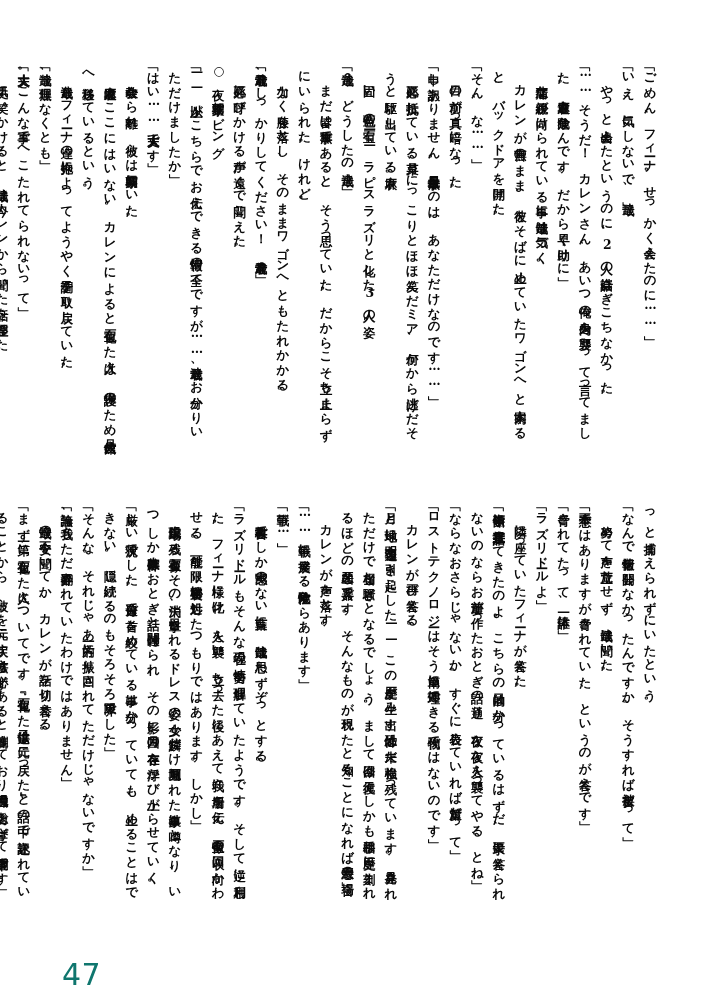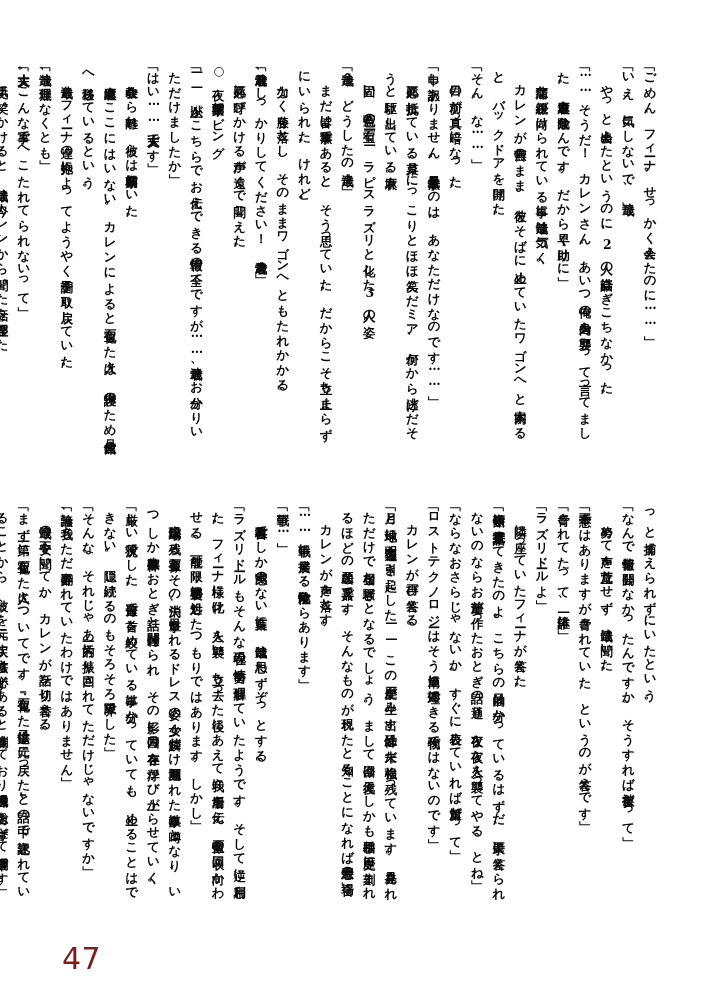--- a/index.html
+++ b/index.html
@@ -55,26 +55,26 @@
     text-indent: 0;
   }
   .vblock p.scene {
     text-indent: 0;
   }
 
   
   #page-number {
     position: absolute;
     left: 62px;
-    bottom: 24px;
+    bottom: 8px;
     font-size: 30px;
     font-family: "DejaVu Sans", "Liberation Sans", sans-serif;
     font-weight: 400;
     letter-spacing: 0.5px;
-    color: #7f1d1d;
+    color: #0f766e;
   }
 </style>
 </head>
 <body>
 
 <div class="page">
 
   <div class="vblock" id="block-upper">
     <p class="noindent">「ごめん、フィーナ。せっかく会えたのに……」</p>
     <p class="noindent">「いえ、気にしないで、達哉」</p>

